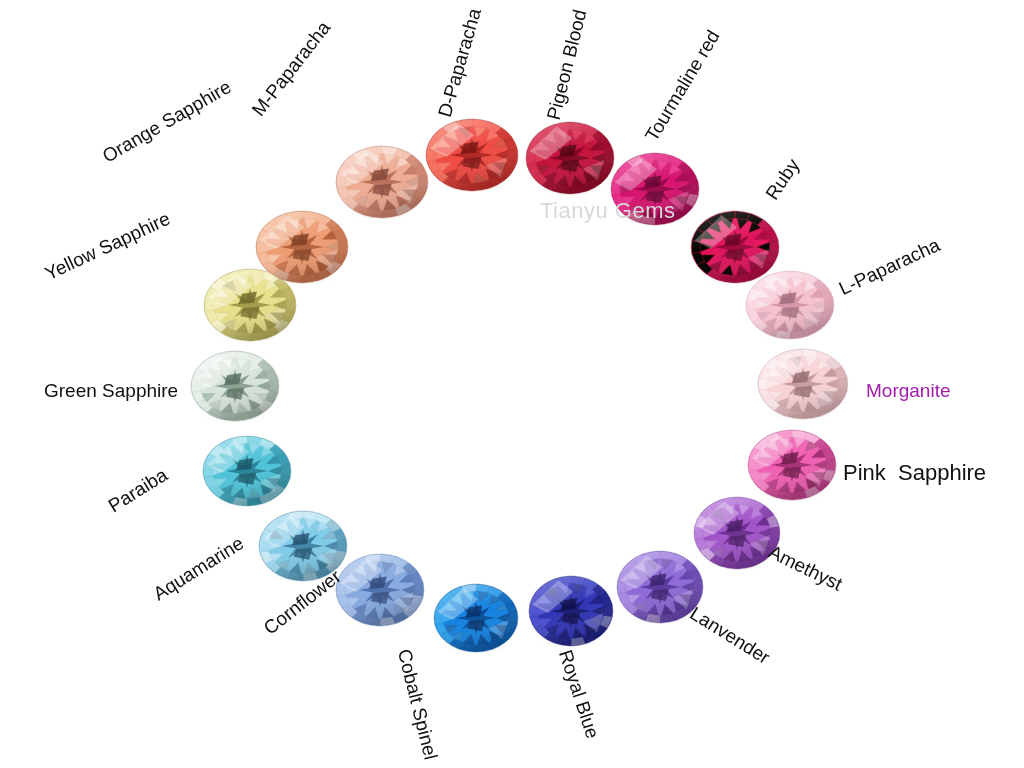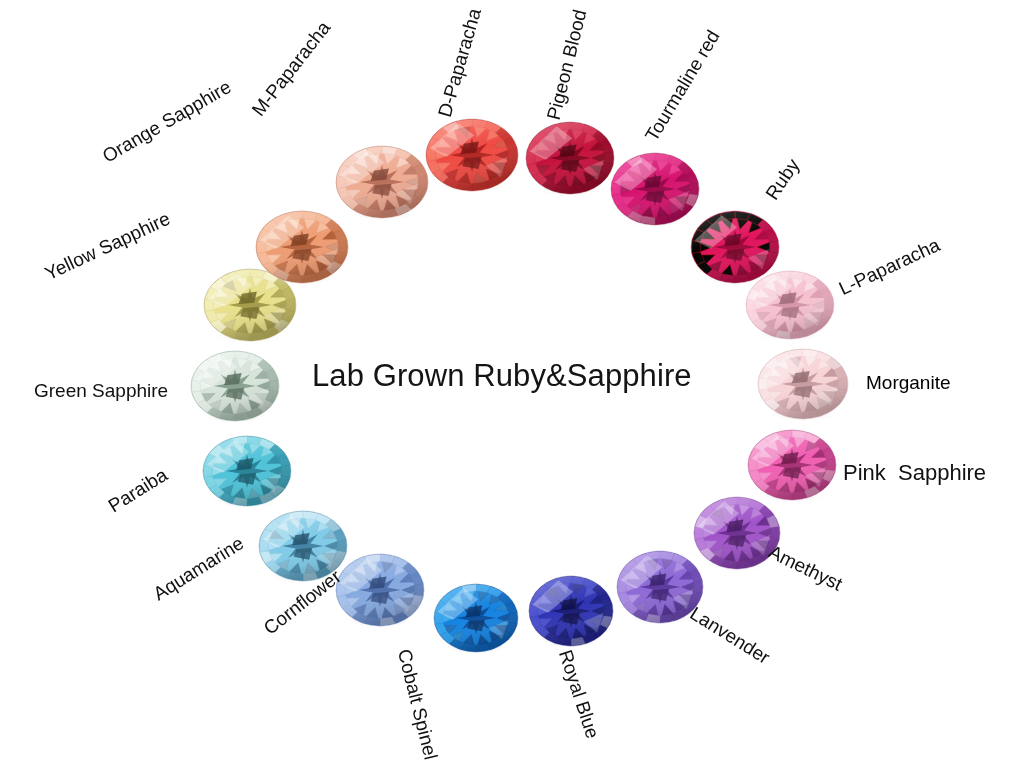--- a/index.html
+++ b/index.html
@@ -1151,29 +1151,29 @@
         </svg>
       </div>
     </div>
   <div id="label-layer">
       <div class="label" style="left: 256px; top: 104px; font-size: 19px; transform: rotate(-52deg); color: rgb(17, 17, 17);">M-Paparacha</div>
       <div class="label" style="left: 444px; top: 107px; font-size: 19px; transform: rotate(-74deg); color: rgb(17, 17, 17);">D-Paparacha</div>
       <div class="label" style="left: 553px; top: 110px; font-size: 19px; transform: rotate(-76deg); color: rgb(17, 17, 17);">Pigeon Blood</div>
       <div class="label" style="left: 650px; top: 130px; font-size: 19px; transform: rotate(-59deg); color: rgb(17, 17, 17);">Tourmaline red</div>
       <div class="label" style="left: 770px; top: 188px; font-size: 19px; transform: rotate(-56deg); color: rgb(17, 17, 17);">Ruby</div>
       <div class="label" style="left: 840px; top: 280px; font-size: 19px; transform: rotate(-25deg); color: rgb(17, 17, 17);">L-Paparacha</div>
-      <div class="label" style="left: 866px; top: 373px; font-size: 19px; transform: rotate(0deg); color: #000000;">Morganite</div>
+      <div class="label" style="left: 866px; top: 381px; font-size: 19px; transform: rotate(0deg); color: #a21caf;">Morganite</div>
       <div class="label" style="left: 843px; top: 462px; font-size: 22px; transform: rotate(0deg); color: rgb(17, 17, 17);">Pink  Sapphire</div>
       <div class="label" style="left: 770px; top: 541px; font-size: 19px; transform: rotate(26deg); color: rgb(17, 17, 17);">Amethyst</div>
       <div class="label" style="left: 692px; top: 602px; font-size: 19px; transform: rotate(32deg); color: rgb(17, 17, 17);">Lanvender</div>
       <div class="label" style="left: 565px; top: 641px; font-size: 19px; transform: rotate(72deg); color: rgb(17, 17, 17);">Royal Blue</div>
       <div class="label" style="left: 404px; top: 640px; font-size: 19px; transform: rotate(76deg); color: rgb(17, 17, 17);">Cobalt Spinel</div>
       <div class="label" style="left: 266px; top: 621px; font-size: 19px; transform: rotate(-38deg); color: rgb(17, 17, 17);">Cornflower</div>
       <div class="label" style="left: 155px; top: 586px; font-size: 19px; transform: rotate(-32deg); color: rgb(17, 17, 17);">Aquamarine</div>
       <div class="label" style="left: 110px; top: 498px; font-size: 19px; transform: rotate(-32deg); color: rgb(17, 17, 17);">Paraiba</div>
-      <div class="label" style="left: 34px; top: 381px; font-size: 19px; transform: rotate(0deg); color: rgb(17, 17, 17);">Green Sapphire</div>
+      <div class="label" style="left: 44px; top: 381px; font-size: 19px; transform: rotate(0deg); color: rgb(17, 17, 17);">Green Sapphire</div>
       <div class="label" style="left: 46px; top: 265px; font-size: 19px; transform: rotate(-25deg); color: rgb(17, 17, 17);">Yellow Sapphire</div>
       <div class="label" style="left: 104px; top: 148px; font-size: 19px; transform: rotate(-30deg); color: rgb(17, 17, 17);">Orange Sapphire</div>
     </div>
 
-  <div id="center-title">Lab Grown Ruby&amp;Sapphire</div>
+  <div id="watermark">Tianyu Gems</div>
 
 </div>
 
 </body></html>

